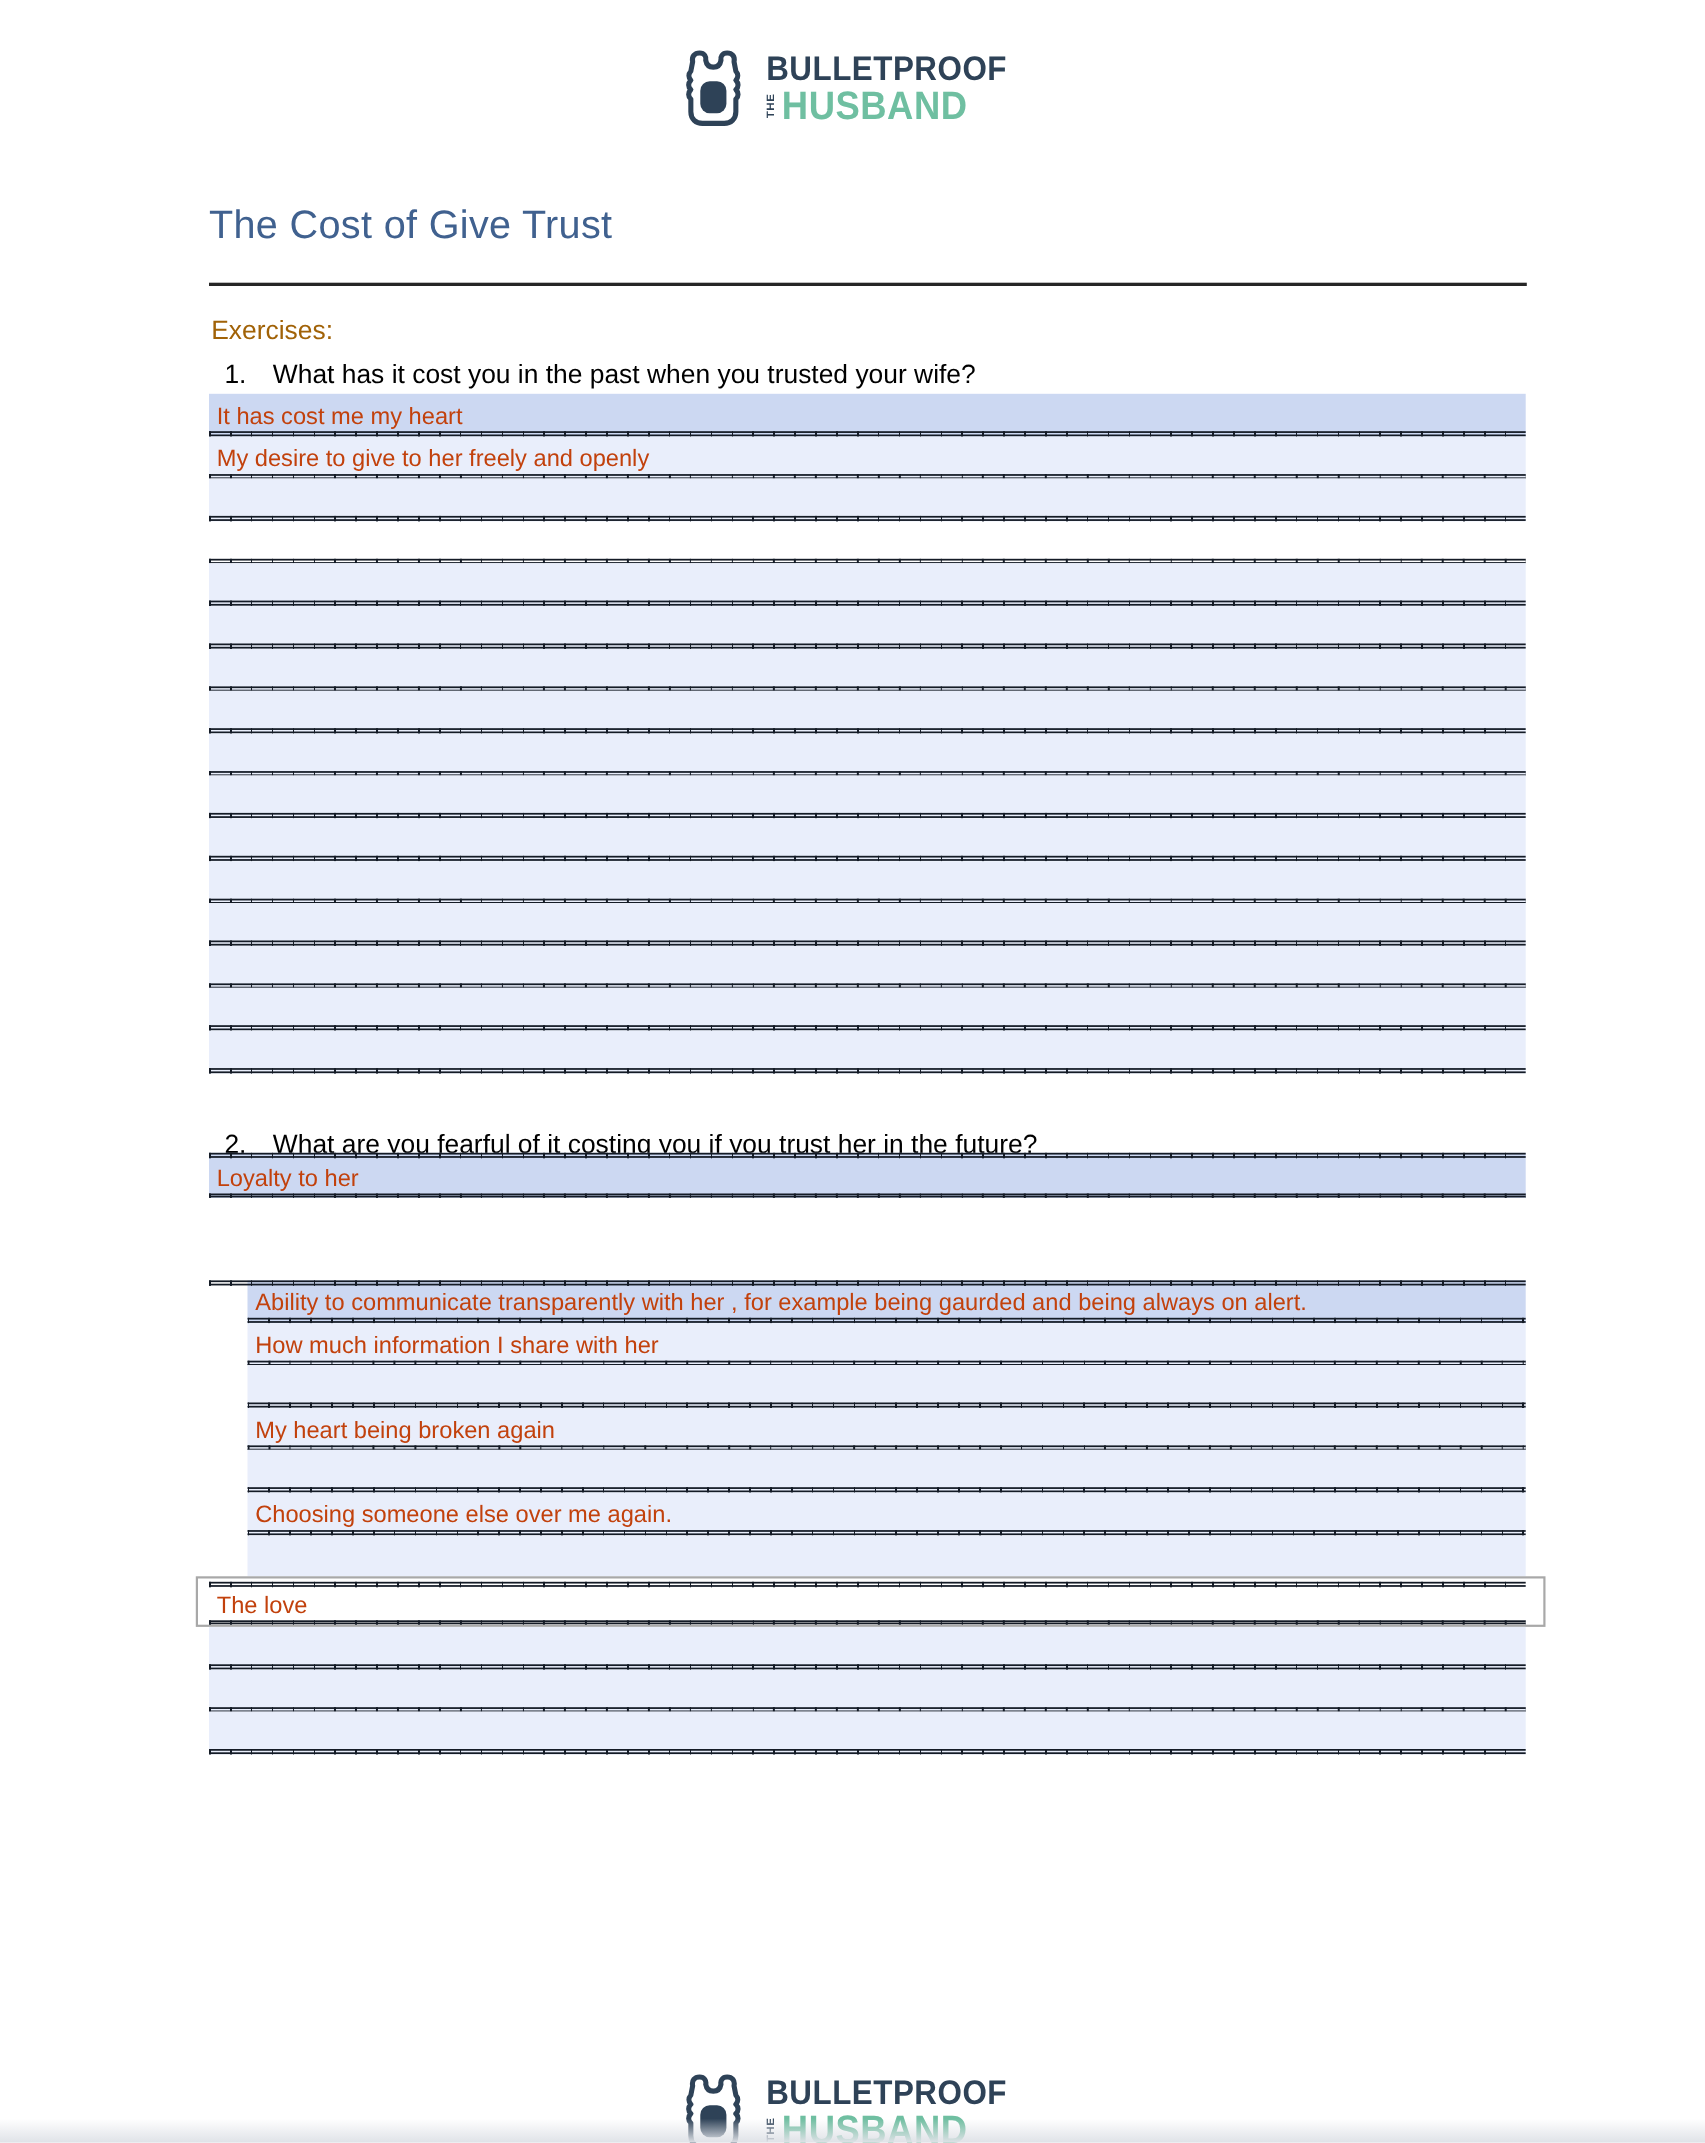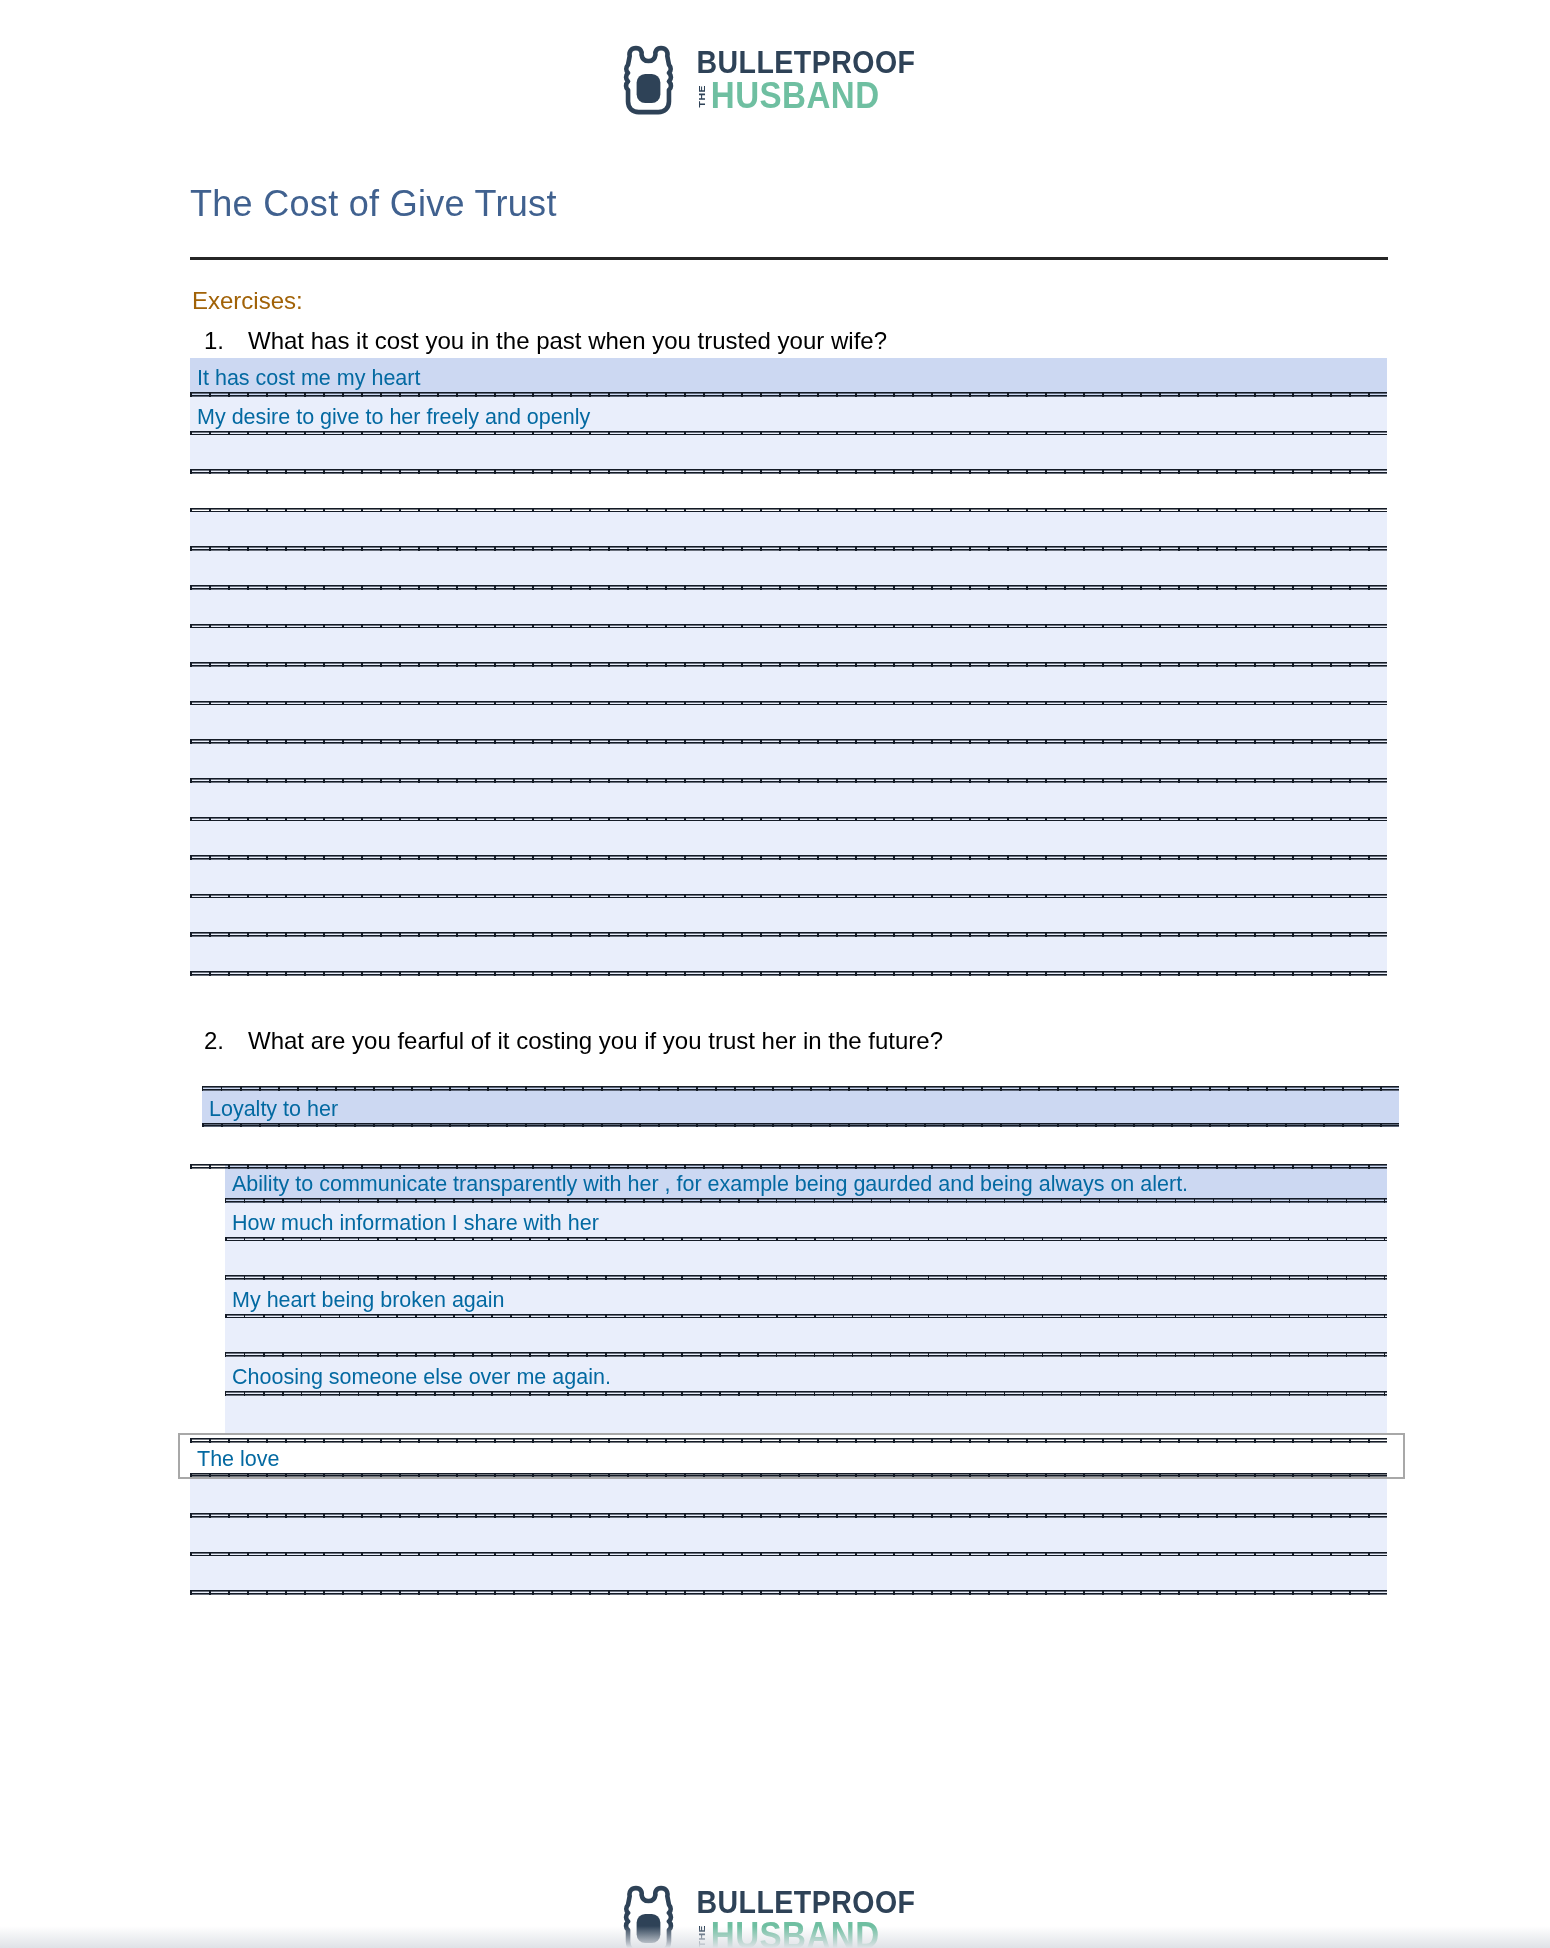--- a/index.html
+++ b/index.html
@@ -38,28 +38,28 @@
   .title-divider{position:absolute;top:257px;left:190px;width:1198px;height:2.6px;background:#262626;}
   .section-label{position:absolute;top:287px;left:192px;font-size:24px;color:#a16207;}
   .question{position:absolute;display:flex;font-size:24px;color:#000;}
   .q1{top:327px;left:204px;}
   .q2{top:1027px;left:204px;}
   .qnum{width:44px;flex:0 0 44px;}
 
   
   .rows{position:absolute;left:190px;width:1197px;}
   #q1-rows{top:358px;}
-  #q2-group1{top:1086px;margin-left:12px;}
+  #q2-group1{top:1048px;}
   #q2-group2{top:1164px;padding-left:35px;}
   #q2-group3{top:1479px;}
 
   .ansrow{position:relative;height:38.6px;display:flex;align-items:flex-end;}
   .row-tall{height:41px;}
   .rowtext{
-    font-size:21.5px;color:#0369a1;white-space:nowrap;overflow:hidden;
+    font-size:21.5px;color:#c2410c;white-space:nowrap;overflow:hidden;
     padding:0 4px 7px 7px;line-height:1;
   }
   .shade-dark{background:var(--row-dark);}
   .shade-light{background:var(--row-light);}
   .shade-none{background:transparent;}
 
   .ansrow::after{
     content:"";position:absolute;left:0;right:0;bottom:0;height:4.5px;
     background-image:
       repeating-linear-gradient(90deg,var(--rule) 0 1.5px,rgba(20,27,38,0) 1.5px 19px),

